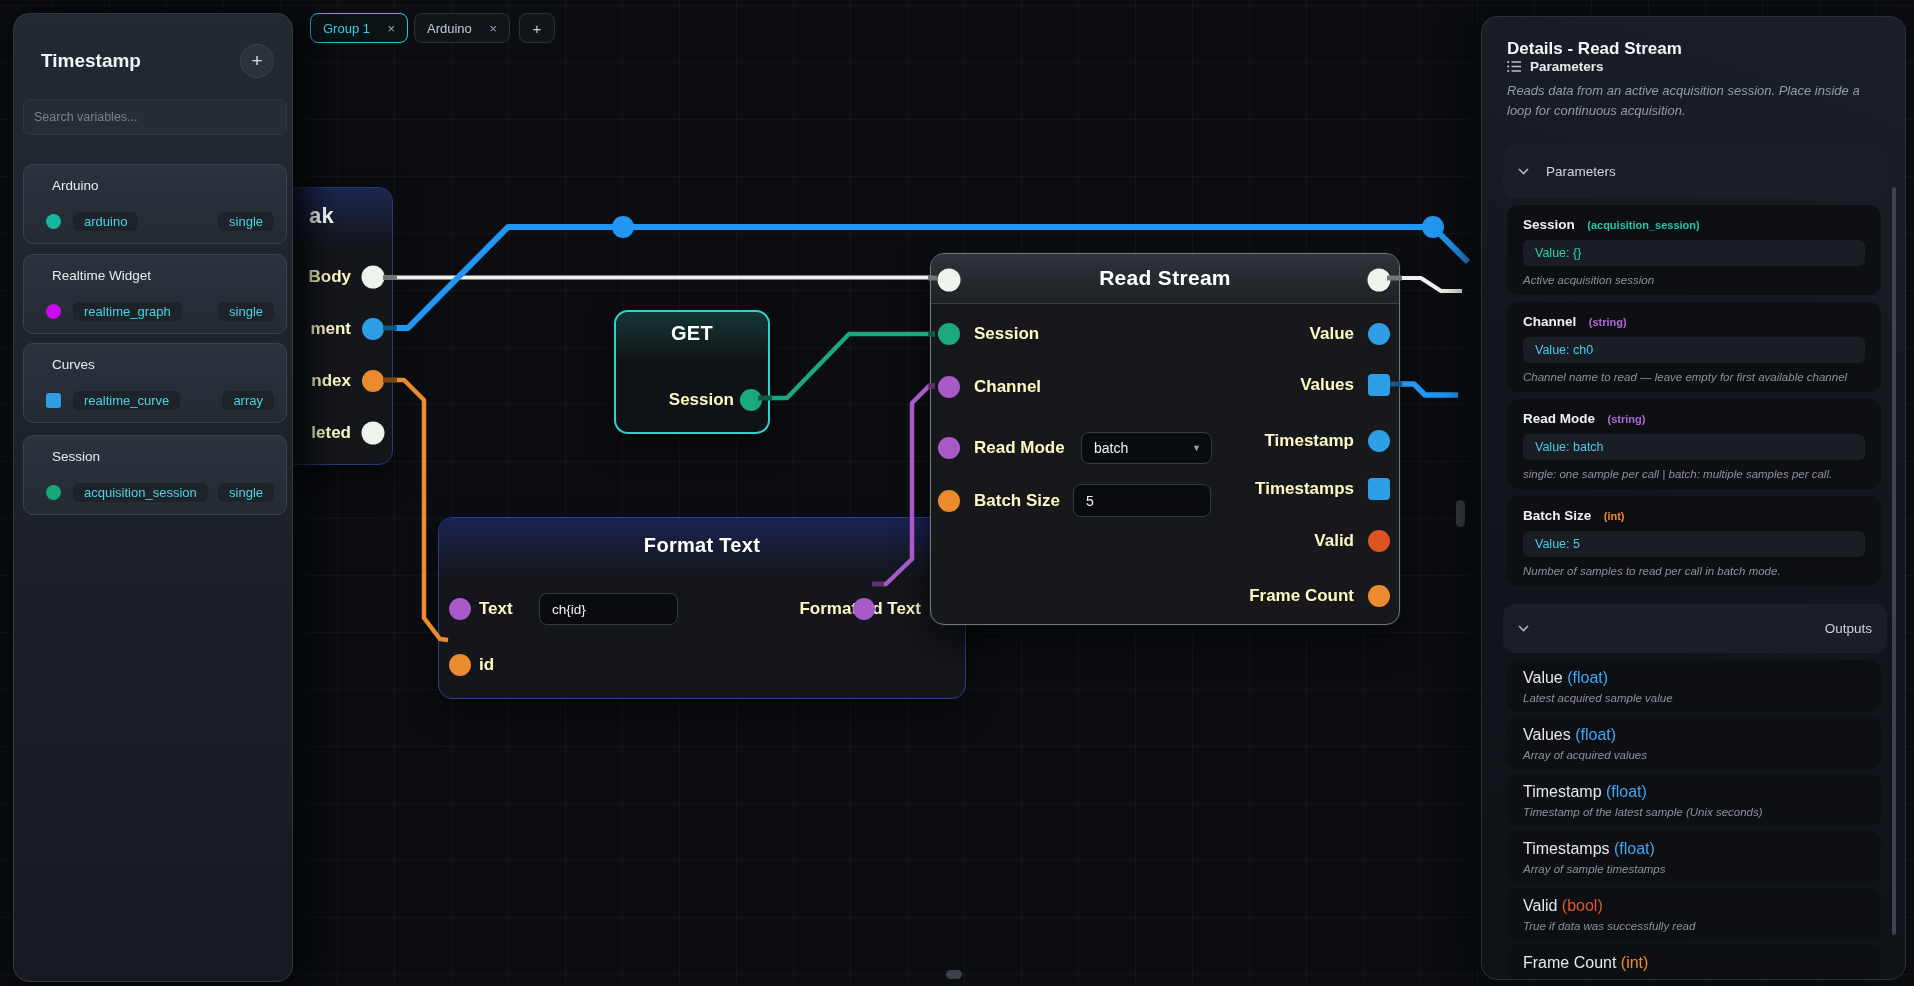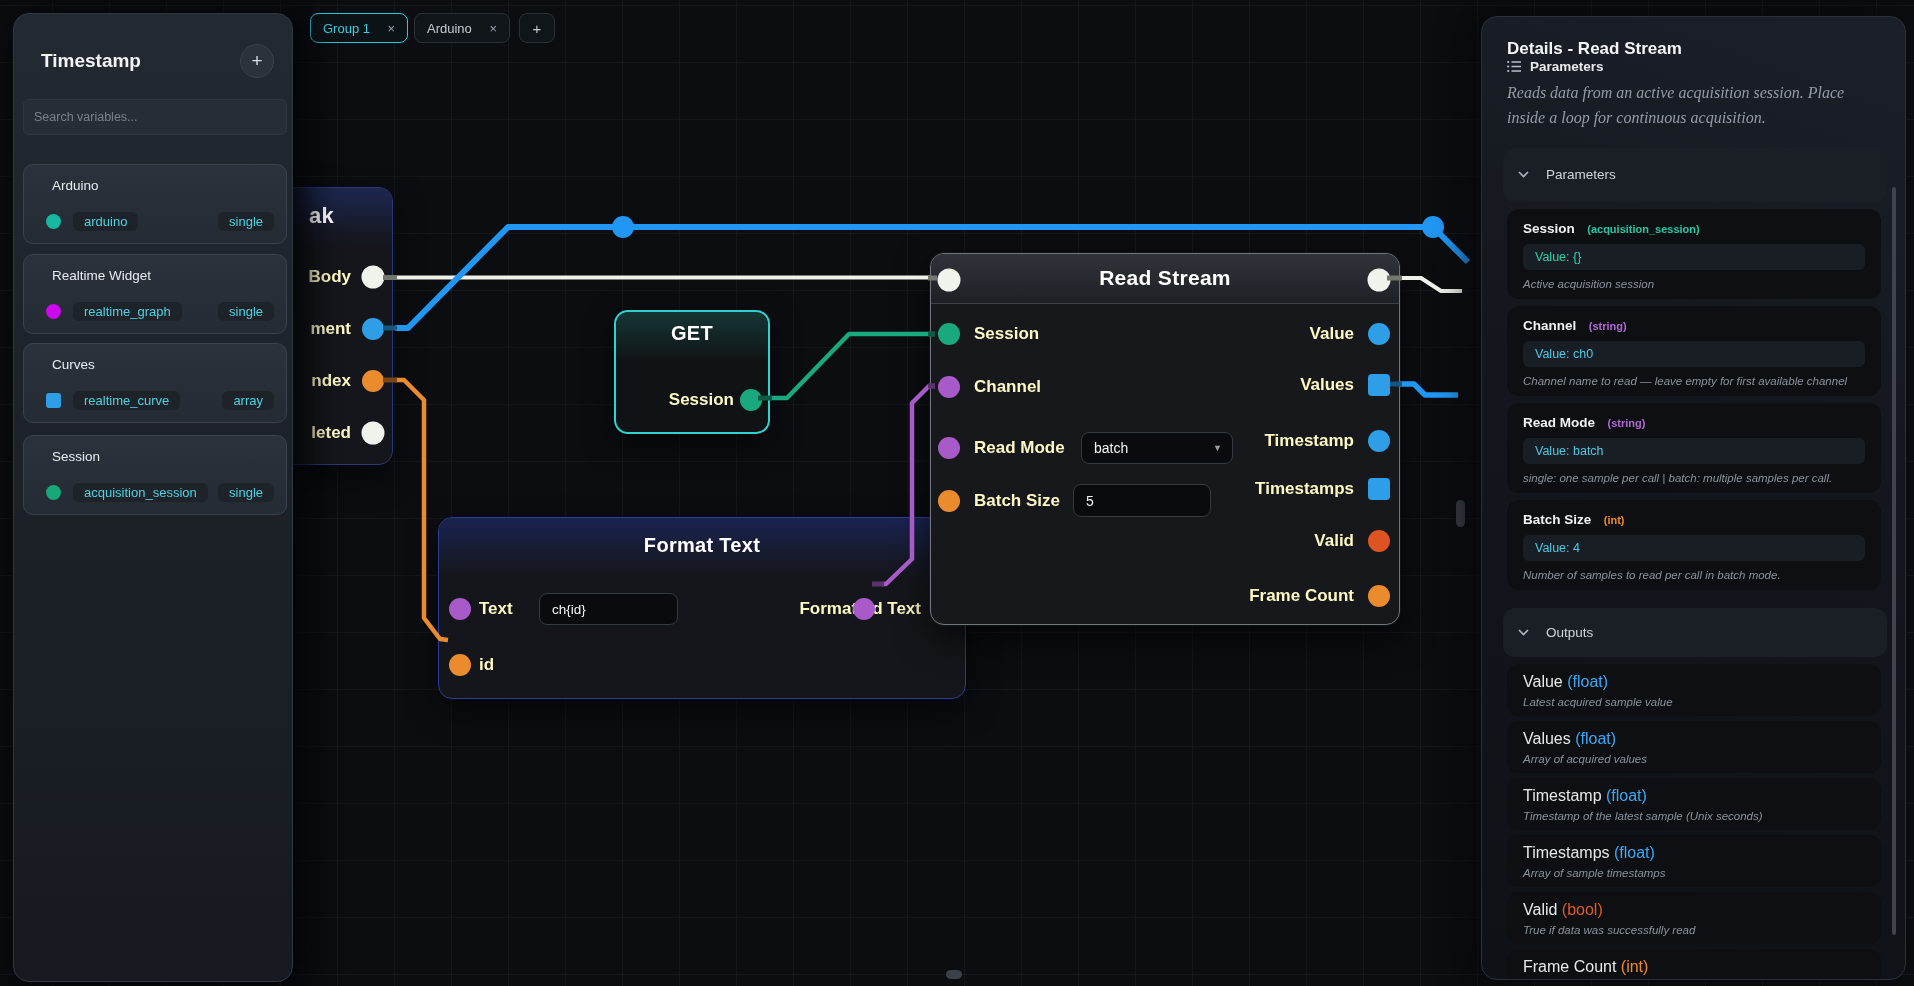--- a/index.html
+++ b/index.html
@@ -72,24 +72,24 @@
   .vspace { flex:1; }
 
   
   .details { position:absolute; left:1481px; top:16px; width:425px; height:964px; z-index:10;
     border-radius:16px; background:linear-gradient(200deg,#1b2028 0%, #13161c 45%, #0e1116 100%);
     border:1px solid #2a313a; padding:22px 24px 0 25px; overflow:hidden;
     box-shadow:-14px 0 30px rgba(4,5,8,.7); }
   .d-title { font-size:17px; font-weight:700; color:#f3f5f7; }
   .d-desc-h { display:flex; align-items:center; gap:8px; margin-bottom:7px; }
   .d-desc-h .lbl { font-size:13.5px; font-weight:700; color:#e8ebee; }
-  .d-desc { font-size:16px; font-style:italic; color:#949ca7; line-height:1.55; margin-bottom:17px; width:96%;font-family:Liberation Serif, serif; }
+  .d-desc { font-size:13px; font-style:italic; color:#949ca7; line-height:1.55; margin-bottom:23px; width:96%; }
   .sect { height:54px; border-radius:12px; background:#1a1f25; display:flex; align-items:center;
           gap:17px; padding:0 15px; margin:0 -6px 7px -4px; color:#ced4da; font-size:13.5px; }
-  .sect.outs { height:49px; margin-top:18px; }
+  .sect.outs { height:49px; margin-top:18px;justify-content:space-between; }
   .card { border-radius:12px; background:#0d0f13; padding:10px 16px 9px; margin-bottom:7px; }
   .card .nm { font-size:13.5px; font-weight:700; color:#f0f2f4; }
   .card .tp { font-size:11px; font-weight:700; margin-left:8px; }
   .card .val { margin-top:7px; height:26px; background:#191e24; border-radius:6px;
                display:flex; align-items:center; padding:0 12px; font-size:12.5px; }
   .card .note { margin-top:8px; font-size:11.5px; font-style:italic; color:#8a929d; }
   .ocard { border-radius:12px; background:#0d0f13; padding:9px 16px 8px; margin-bottom:5px; }
   .ocard .note { margin-top:5px; font-size:11.5px; font-style:italic; color:#8a929d; }
   .t-session { color:#25c9a2; } .t-string { color:#b168d6; } .t-int { color:#ef8b2a; }
   .t-float { color:#3fa9f5; } .t-bool { color:#e05a26; }
@@ -168,21 +168,21 @@
   <div class="title" style="left:0; right:0; top:12px; text-align:center; font-size:21px;">Read Stream</div>
   <div class="port exec c-exec" style="left:18px; top:26px;"></div>
   <div class="port exec c-exec" style="left:448px; top:26px;"></div>
 
   <div class="port c-teal" style="left:18px; top:80px;"></div>
   <div class="plabel" style="left:43px; top:80px;">Session</div>
   <div class="port c-purple" style="left:18px; top:133px;"></div>
   <div class="plabel" style="left:43px; top:133px;">Channel</div>
   <div class="port c-purple" style="left:18px; top:194px;"></div>
   <div class="plabel" style="left:43px; top:194px;">Read Mode</div>
-  <div class="ctrl dropdown" style="left:150px; top:178px; width:152px; height:32px;">
+  <div class="ctrl dropdown" style="left:150px; top:178px; width:131px; height:32px;">
     <span>batch</span>
     <span class="caret">▼</span>
   </div>
   <div class="port c-orange" style="left:18px; top:247px;"></div>
   <div class="plabel" style="left:43px; top:247px;">Batch Size</div>
   <input class="ctrl txt" style="left: 142px; top: 230px; width: 138px; height: 33px;" value="5">
 
   <div class="plabel" style="right:45px; top:80px;">Value</div>
   <div class="port c-blue" style="left:448px; top:80px;"></div>
   <div class="plabel" style="right:45px; top:131px;">Values</div>
@@ -296,21 +296,21 @@
   </div>
   <div class="card">
     <span class="nm">Read Mode</span>
     <span class="tp t-string">(string)</span>
     <div class="val v-cyan">Value: batch</div>
     <div class="note">single: one sample per call | batch: multiple samples per call.</div>
   </div>
   <div class="card">
     <span class="nm">Batch Size</span>
     <span class="tp t-int">(int)</span>
-    <div class="val v-cyan">Value: 4</div>
+    <div class="val v-cyan">Value: 5</div>
     <div class="note">Number of samples to read per call in batch mode.</div>
   </div>
 
   <div class="sect outs">
     <svg class="chev" viewBox="0 0 11 7">
         <polyline points="1,1 5.5,5.5 10,1" fill="none" stroke="#aeb6bf" stroke-width="1.6"></polyline>
       </svg>
     <span>Outputs</span>
   </div>
 

